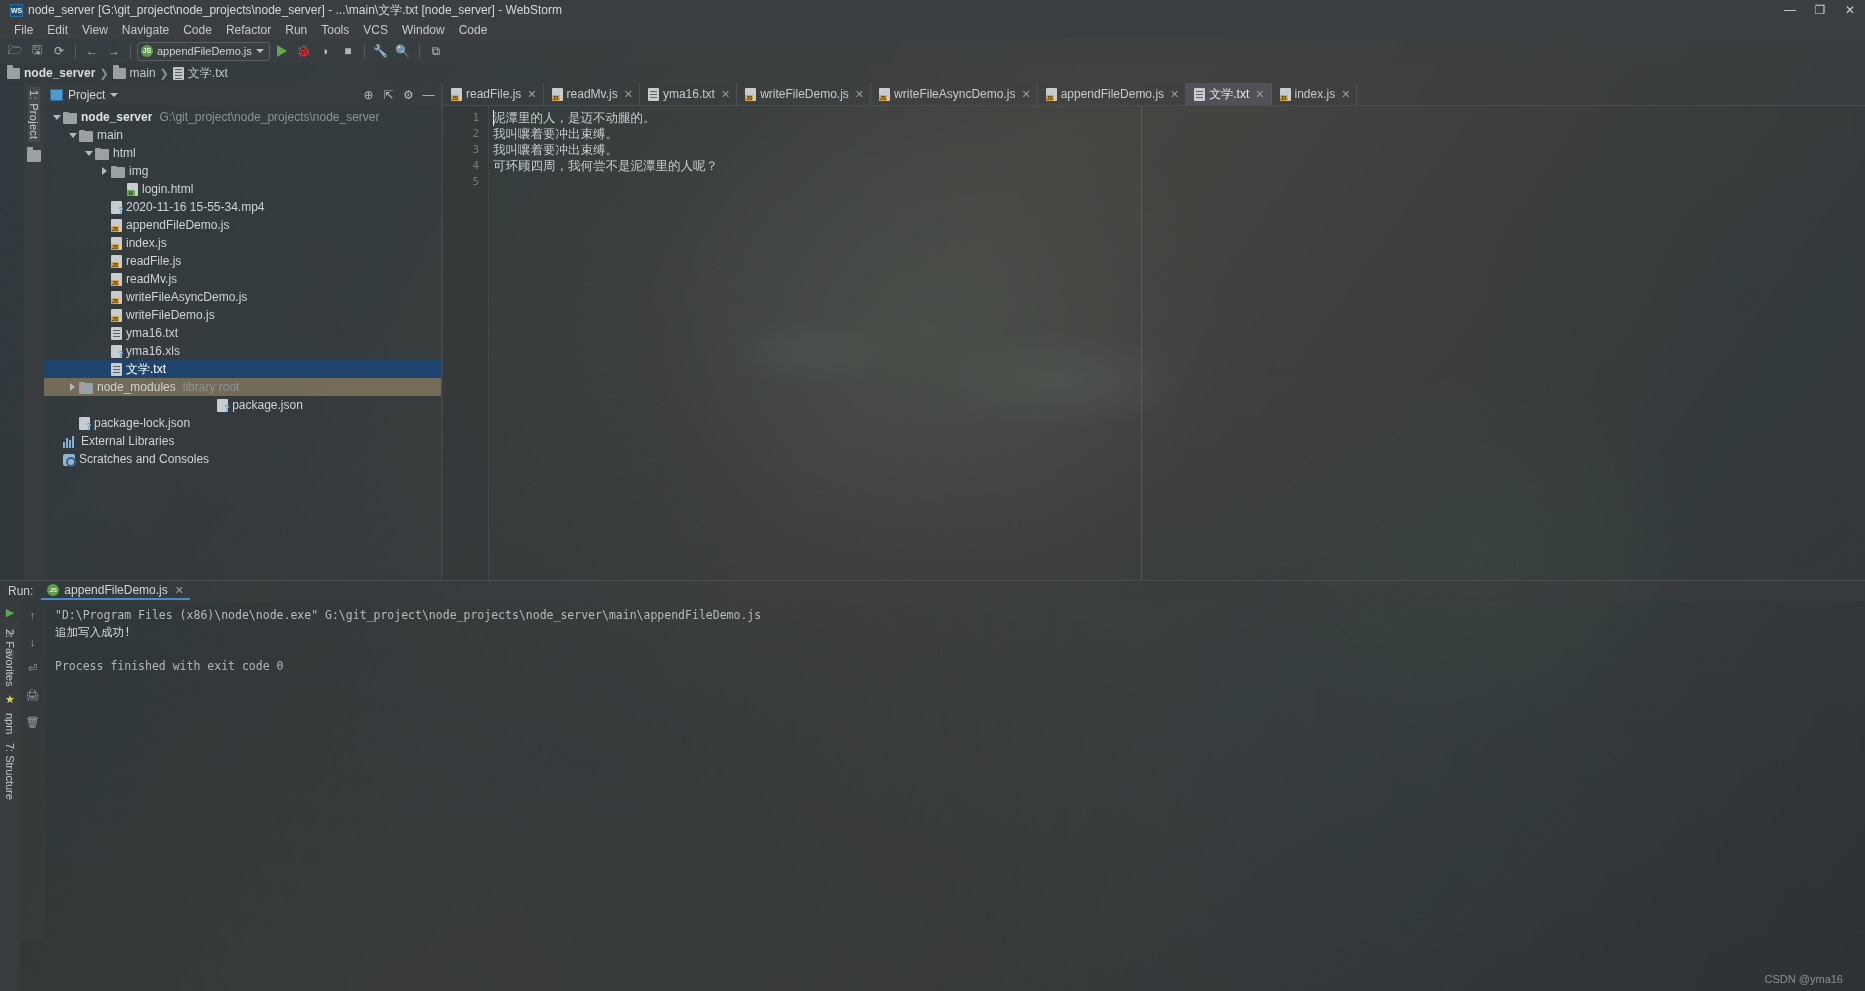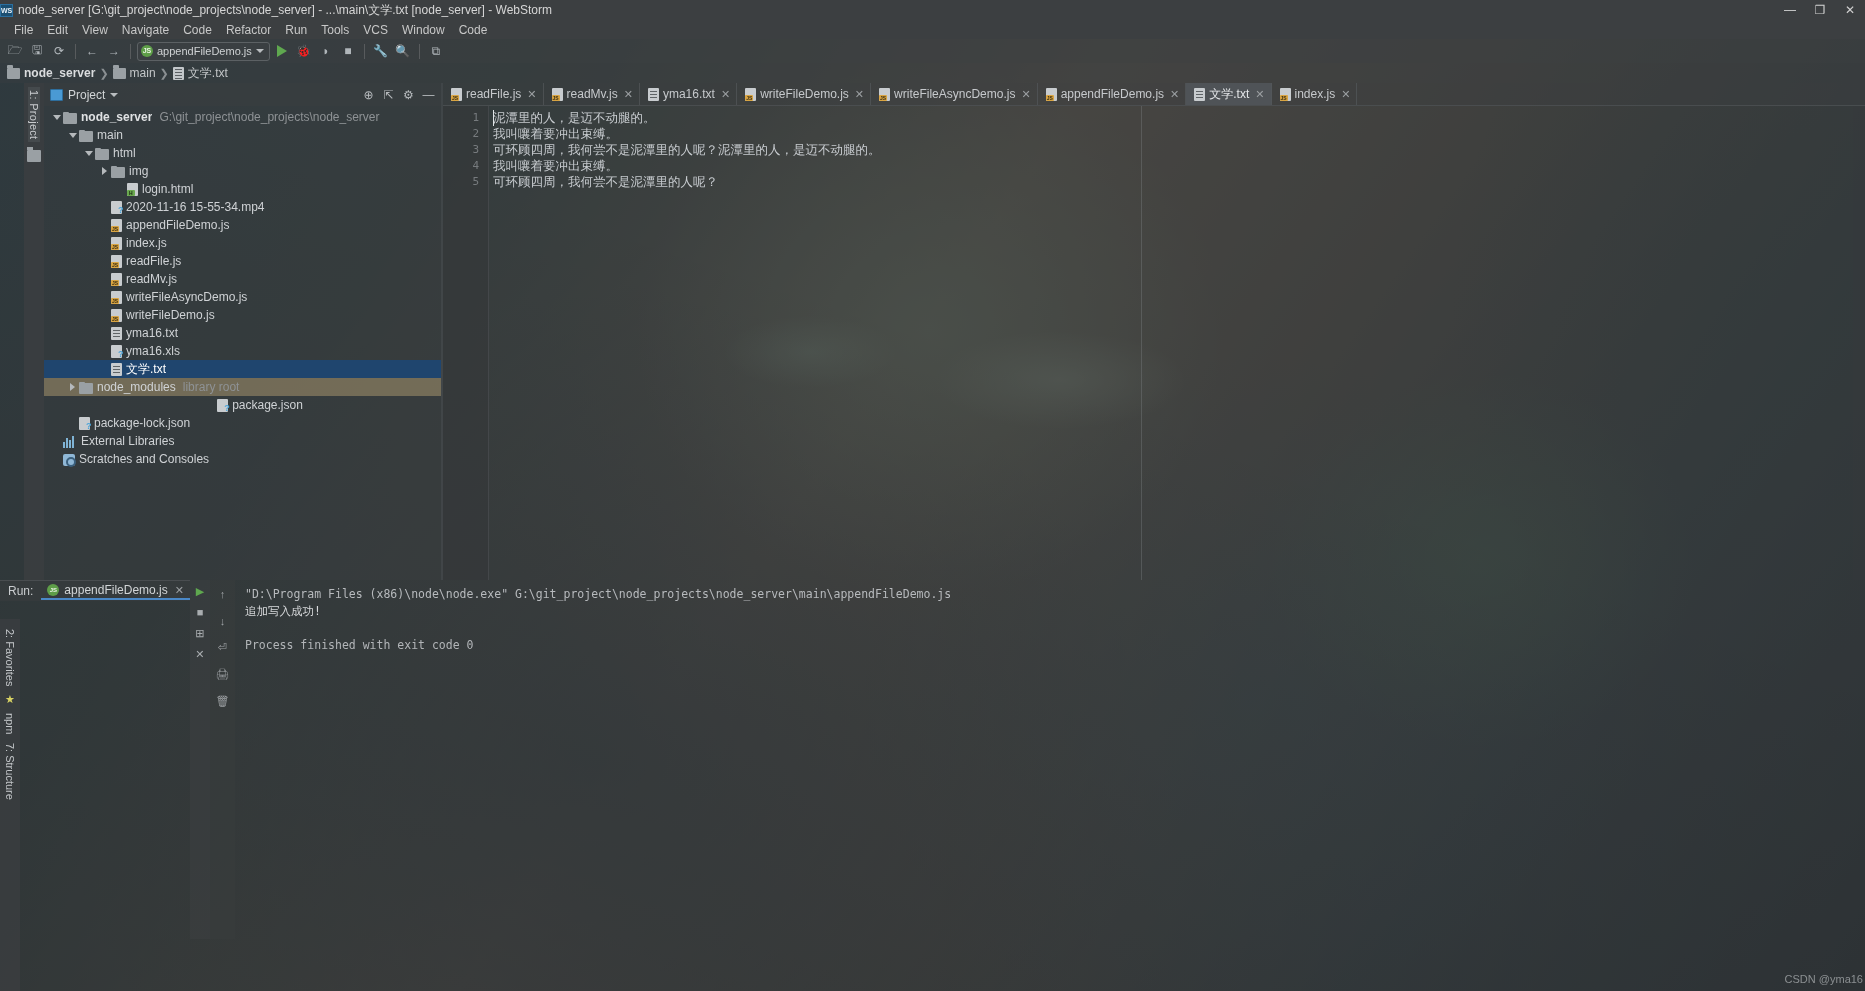--- a/index.html
+++ b/index.html
@@ -38,21 +38,21 @@
     z-index: 1;
   }
 
   #root { position: absolute; inset: 0; z-index: 2; }
 
   
   .titlebar {
     height: 20px; background: #3c3f41;
     display: flex; align-items: center;
     color: #d6d6d6; font-size: 12px;
-    padding-left: 0;
+    padding-left: 10px;
     position: relative;
   }
   .win-logo {
     width: 13px; height: 13px; margin-right: 5px;
     background: #1b4f72; border: 1px solid #2a6fa0;
     color: #e8f2fa; font-size: 7px; line-height: 11px;
     text-align: center; font-weight: bold;
   }
   .title-text { white-space: nowrap; }
   .win-controls {
@@ -311,21 +311,21 @@
   .right-margin {
     position: absolute; top: 0; bottom: 0; left: 652px;
     width: 1px; background: rgba(130,135,138,0.35);
   }
   .ed-scroll-right {
     width: 12px; background: rgba(55,58,60,0.35);
     flex: none;
   }
 
   
-  .run-panel { height: 359px; display: flex; flex-direction: row; }
+  .run-panel { height: 359px; display: flex; flex-direction: column; }
   .run-header {
     height: 21px; display: flex; align-items: center;
     gap: 8px; padding-left: 8px;
     background: rgba(60,63,65,0.45);
     border-top: 1px solid rgba(82,86,89,0.7);
   }
   .run-label { color: #c9cccf; font-size: 12px; }
   .run-tab {
     display: flex; align-items: center; gap: 5px;
     color: #d2d5d7; font-size: 12px;
@@ -375,21 +375,21 @@
   }
   .vtool {
     writing-mode: vertical-rl; text-orientation: mixed;
     color: #c4c7ca; font-size: 11px;
     padding: 4px 0; white-space: nowrap;
   }
   .vtool-star { color: #d8d264; font-size: 11px; margin: 3px 0; }
 
   
   .watermark {
-    position: absolute; right: 2px; bottom: 6px;
+    position: absolute; right: 22px; bottom: 6px;
     color: rgba(215,218,220,0.55); font-size: 11px;
     z-index: 4;
   }
 </style>
 </head>
 <body>
 
 <div id="bg-photo"></div>
 <div id="tint"></div>
 
@@ -653,21 +653,20 @@
             <div class="ln">2</div>
             <div class="ln">3</div>
             <div class="ln">4</div>
             <div class="ln">5</div>
           </div>
         <div class="code" id="code">
           <div class="caret-bar"></div>
           <div class="right-margin"></div>
         <div class="cl">泥潭里的人，是迈不动腿的。</div>
             <div class="cl">我叫嚷着要冲出束缚。</div>
-            <div class="cl">可环顾四周，我何尝不是泥潭里的人呢？泥潭里的人，是迈不动腿的。</div>
             <div class="cl">我叫嚷着要冲出束缚。</div>
             <div class="cl">可环顾四周，我何尝不是泥潭里的人呢？</div>
           </div>
         <div class="ed-scroll-right"></div>
       </div>
     </div>
   </div>
 
   <div class="run-panel">
     <div class="run-header">

